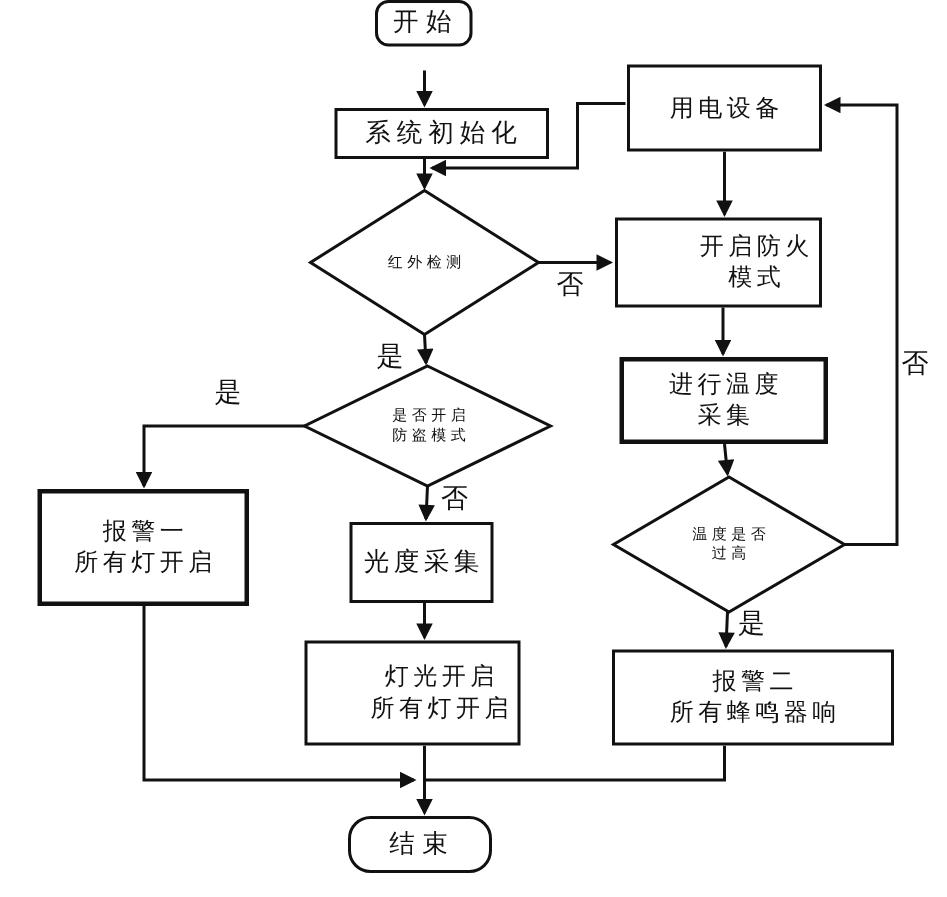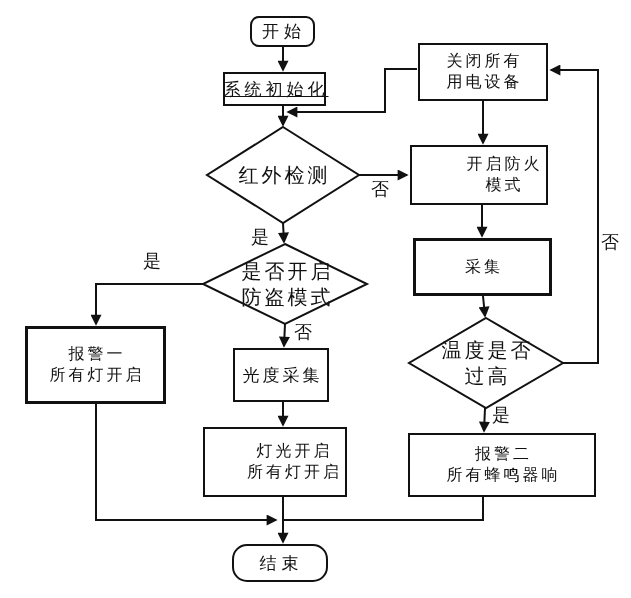--- a/index.html
+++ b/index.html
@@ -12,21 +12,21 @@
     position:absolute;box-sizing:border-box;border:2px solid #111;background:#fff;
     display:flex;flex-direction:column;align-items:center;justify-content:center;
     text-align:center;font-size:16px;line-height:1.3;letter-spacing:3px;z-index:2;
   }
   .box span{display:block;white-space:nowrap;padding-left:3px;}
   .bold{border-width:3px;}
   .rounded{border-radius:9px;}
   .pill{border-radius:15px;}
   .dlabel{
     position:absolute;z-index:2;display:flex;flex-direction:column;align-items:center;
-    justify-content:center;text-align:center;font-size:20px;line-height:1.3;letter-spacing:3px;
+    justify-content:center;text-align:center;font-size:10px;line-height:1.3;letter-spacing:3px;
   }
   .dlabel span{display:block;white-space:nowrap;padding-left:3px;}
   .elabel{position:absolute;z-index:2;font-size:18px;letter-spacing:0;white-space:nowrap;}
   .big{font-size:17px;letter-spacing:5px;}
 </style>
 </head>
 <body>
 
 <div id="canvas">
 
@@ -54,39 +54,39 @@
       <path d="M96,404 L96,520 L276,520" marker-end="url(#arr)"></path>
       <path d="M483,497 L483,520 L283,520"></path>
     </g>
     <g stroke="#111" stroke-width="2" fill="#fff">
       <polygon points="283,127 359,175 283,223 207,175"></polygon>
       <polygon points="285,244 367,284 285,324 203,284"></polygon>
       <polygon points="486,318 563,363 486,408 409,363"></polygon>
     </g>
   </svg>
 
-  <div class="box rounded big" style="left:250px;top:16px;width:65px;height:31px;">
+  <div class="box rounded big" style="left:250px;top:0;width:65px;height:31px;">
     <span>开始</span>
   </div>
 
-  <div class="box big" style="left:223px;top:72px;width:103px;height:34px;letter-spacing:4px;text-decoration:underline;">
+  <div class="box big" style="left:223px;top:72px;width:143px;height:34px;letter-spacing:4px;">
     <span>系统初始化</span>
   </div>
 
   <div class="box" style="left:418px;top:43px;width:130px;height:58px;">
-    <span>关闭所有</span>
     <span>用电设备</span>
   </div>
 
   <div class="box" style="left:410px;top:145px;width:138px;height:60px;padding-left:48px;">
     <span>开启防火</span>
     <span>模式</span>
   </div>
 
   <div class="box bold" style="left:413px;top:238px;width:139px;height:58px;">
+    <span>进行温度</span>
     <span>采集</span>
   </div>
 
   <div class="box bold" style="left:25px;top:326px;width:141px;height:78px;">
     <span>报警一</span>
     <span>所有灯开启</span>
   </div>
 
   <div class="box big" style="left:233px;top:348px;width:96px;height:54px;letter-spacing:3px;">
     <span>光度采集</span>

